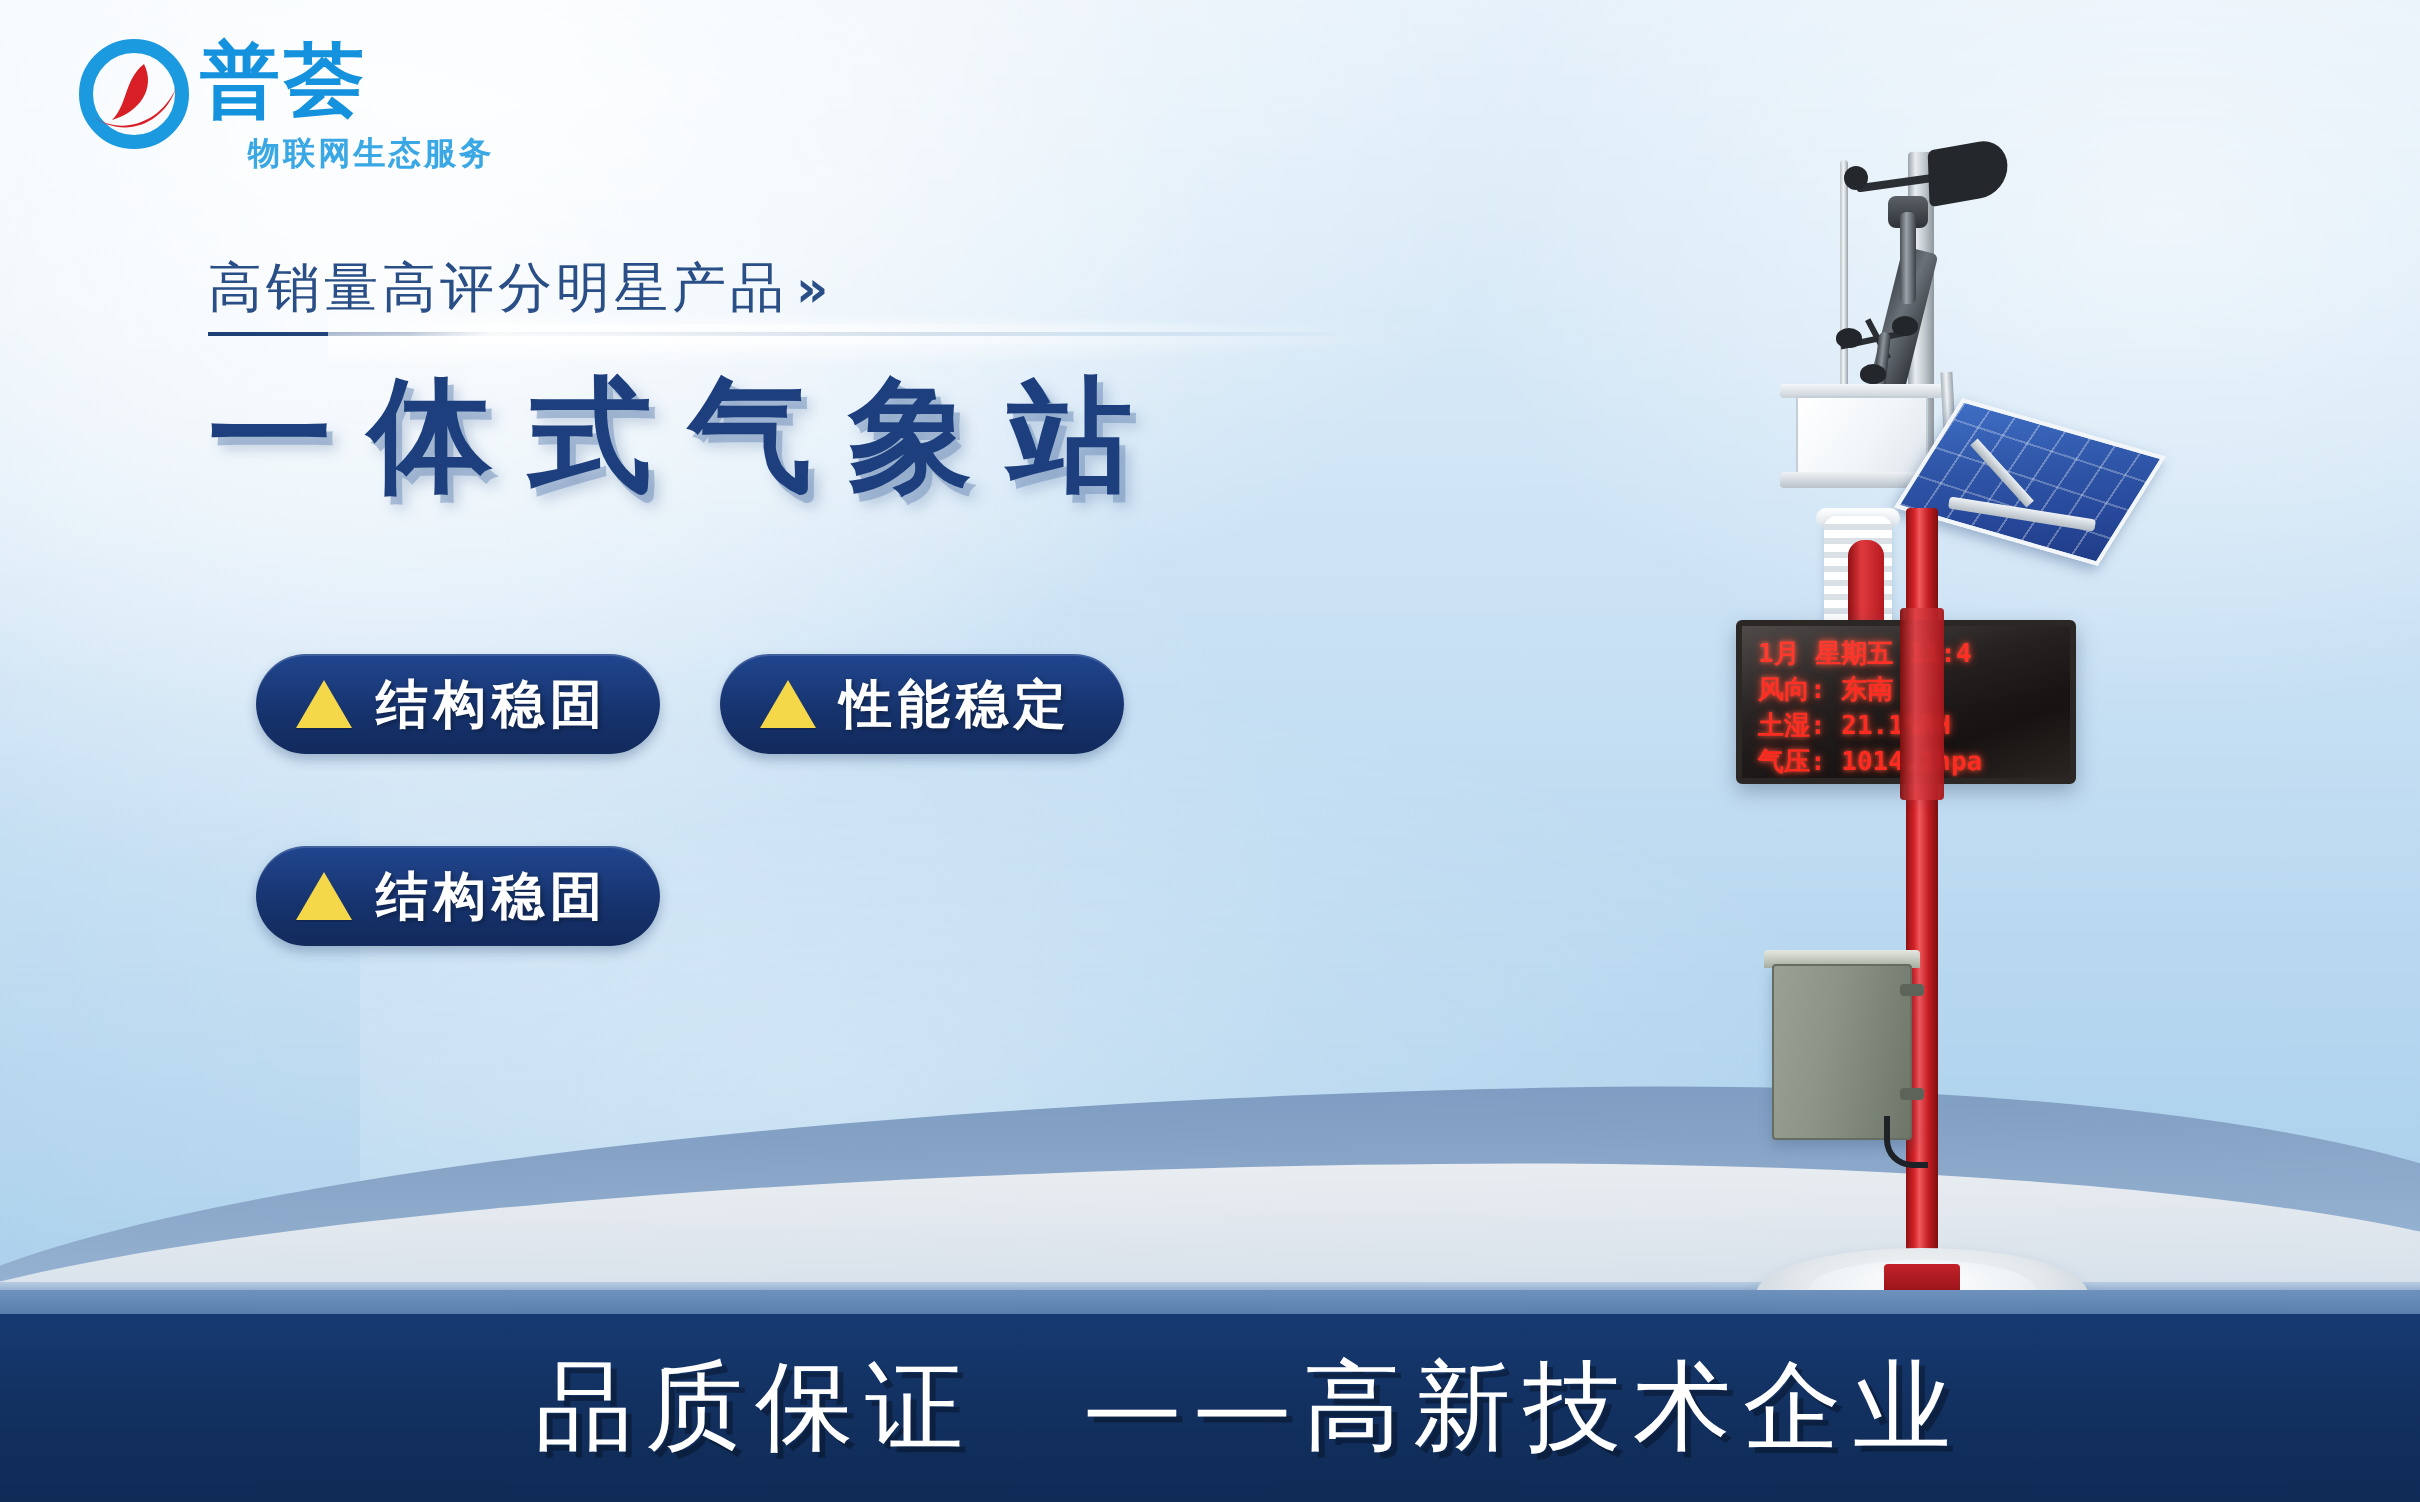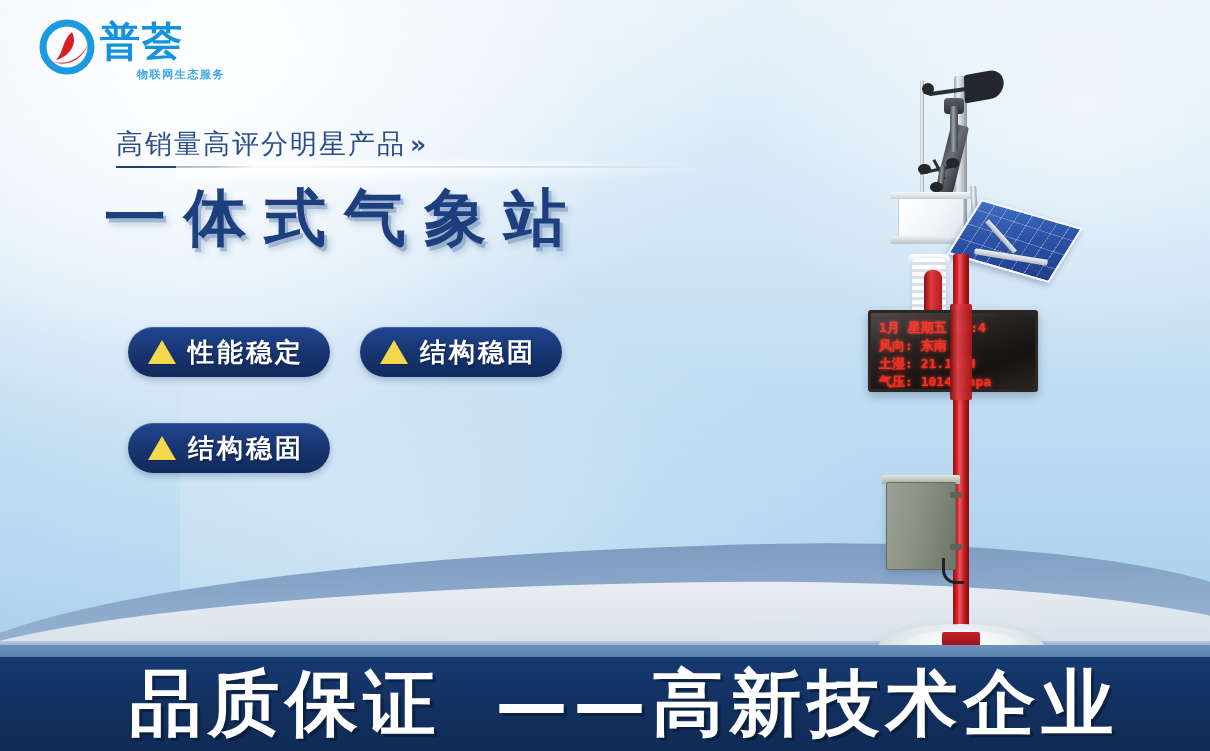--- a/index.html
+++ b/index.html
@@ -63,27 +63,26 @@
   .logo { position:absolute; left:36px; top:14px; width:220px; height:72px; }
   .logo-mark { position:absolute; left:0; top:4px; width:62px; height:62px; }
   .logo-text {
     position:absolute; left:64px; top:4px;
     font-size:40px; font-weight:700; letter-spacing:2px;
     color:#1492dd; line-height:46px;
     font-family:"DejaVu Sans","Liberation Sans",sans-serif;
   }
   .logo-sub {
     position:absolute; left:88px; top:53px;
-    font-size:11px; letter-spacing:1.6px; color:#3aa8e4; font-weight:700;
-    font-family:"DejaVu Sans","Liberation Sans",sans-serif;
-    margin-left:13px;
-  }
-
-  
-  .subtitle-box { position:absolute; left:116px; top:126px; width:700px; }
+    font-size:16px; letter-spacing:1.6px; color:#3aa8e4; font-weight:700;
+    font-family:"DejaVu Sans","Liberation Sans",sans-serif;
+  }
+
+  
+  .subtitle-box { position:absolute; left:104px; top:126px; width:700px; }
   .subtitle {
     font-size:27px; color:#2a4e86; letter-spacing:2px; font-weight:400;
     font-family:"DejaVu Sans","Liberation Sans",sans-serif;
     white-space:nowrap;
   }
   .subtitle .chev { font-size:25px; font-weight:700; margin-left:4px; letter-spacing:0; }
   .rule {
     position:absolute; left:0; top:40px; width:570px; height:2px;
     background:linear-gradient(90deg,#1d3f73 0%, #2e5a96 42%, rgba(120,170,215,0.55) 74%, rgba(255,255,255,0) 100%);
   }
@@ -351,21 +350,21 @@
   .bottom-strip {
     position:absolute; left:0; right:0; bottom:94px; height:12px;
     background:linear-gradient(180deg,#6e92bd 0%, #5b80ae 100%);
   }
   .bottom-band {
     position:absolute; left:0; right:0; bottom:0; height:94px;
     background:linear-gradient(180deg,#163a72 0%, #12305f 52%, #0f2b56 100%);
     display:flex; align-items:center; justify-content:center;
   }
   .bottom-text {
-    color:#ffffff; font-size:72px; font-weight:700; letter-spacing:6px;
+    color:#ffffff; font-size:49px; font-weight:400; letter-spacing:6px;
     font-family:"DejaVu Sans","Liberation Sans",sans-serif;
     white-space:nowrap;
     text-shadow:3px 3px 0 rgba(0,0,0,0.30);
     margin-left:39px;
   }
   .bottom-gap { display:inline-block; width:54px; }
 </style>
 </head>
 <body>
 
@@ -400,25 +399,25 @@
     <div class="rule-flare"></div>
     <div class="rule-flare2"></div>
   </div>
 
   <div class="headline">一体式气象站</div>
 
   <div class="badges">
     <div class="badge-row">
       <div class="badge">
         <span class="tri"></span>
-        <span class="badge-label">性能稳定</span>
+        <span class="badge-label">结构稳固</span>
       </div>
       <div class="badge">
         <span class="tri"></span>
-        <span class="badge-label">结构稳固</span>
+        <span class="badge-label">性能稳定</span>
       </div>
     </div>
     <div class="badge-row">
       <div class="badge">
         <span class="tri"></span>
         <span class="badge-label">结构稳固</span>
       </div>
     </div>
   </div>
 

